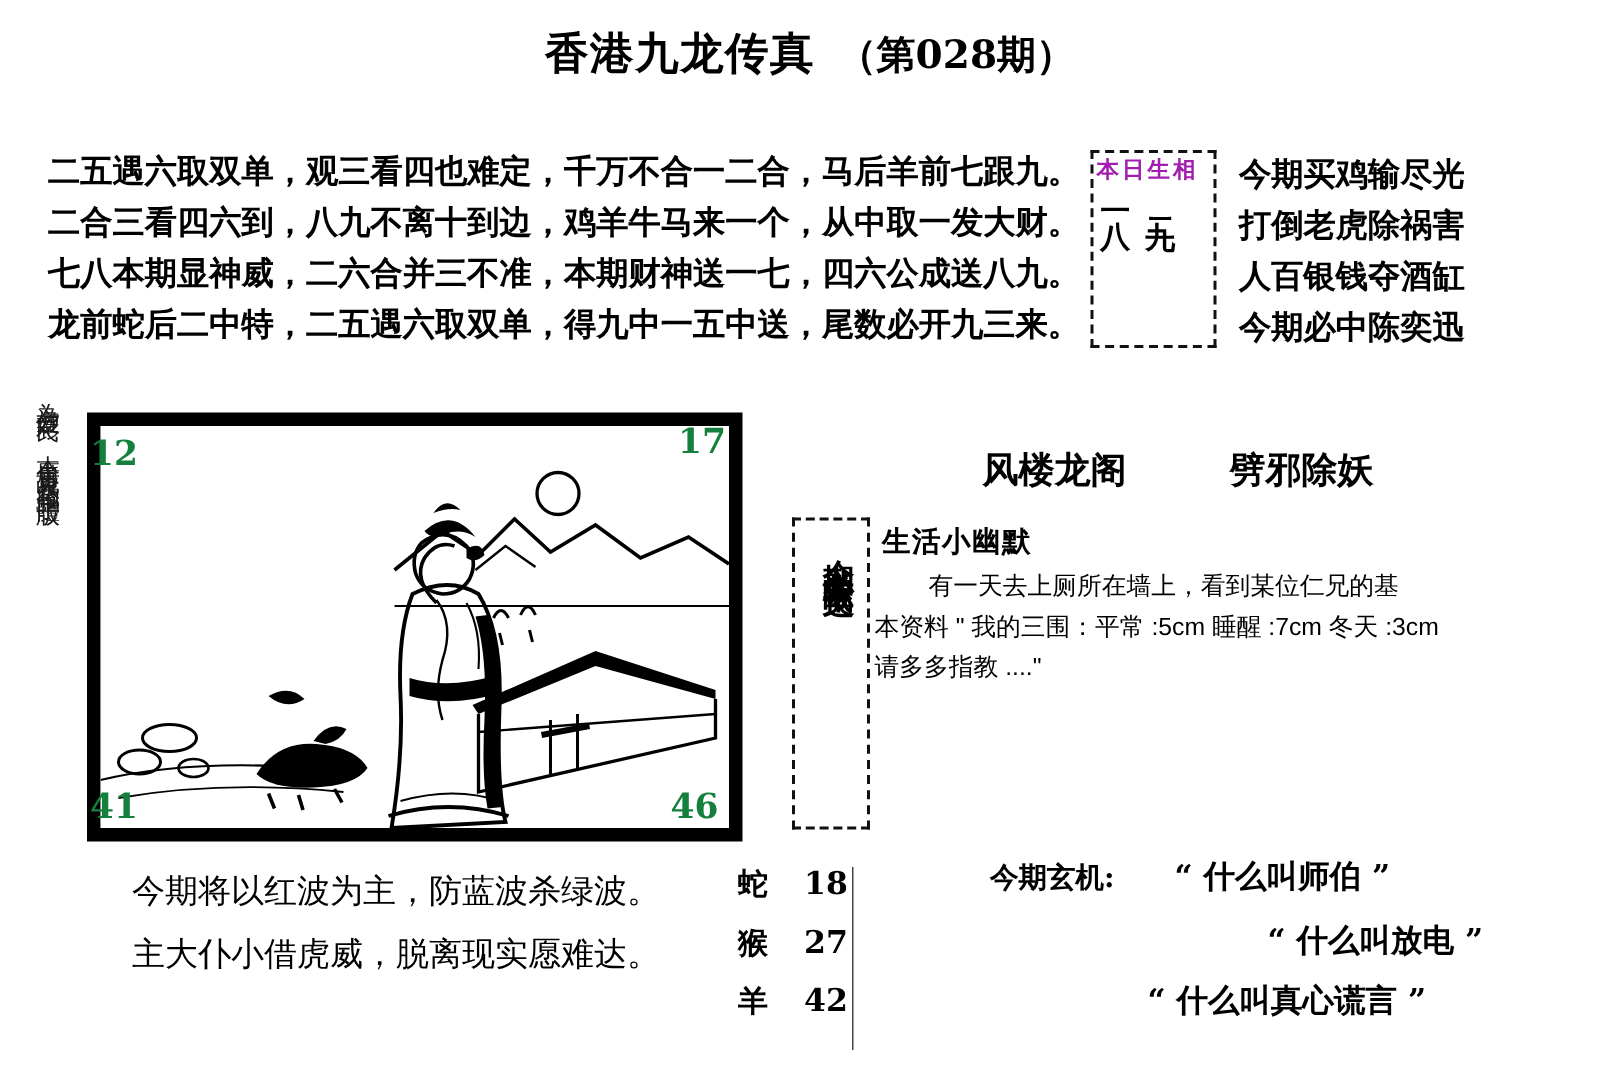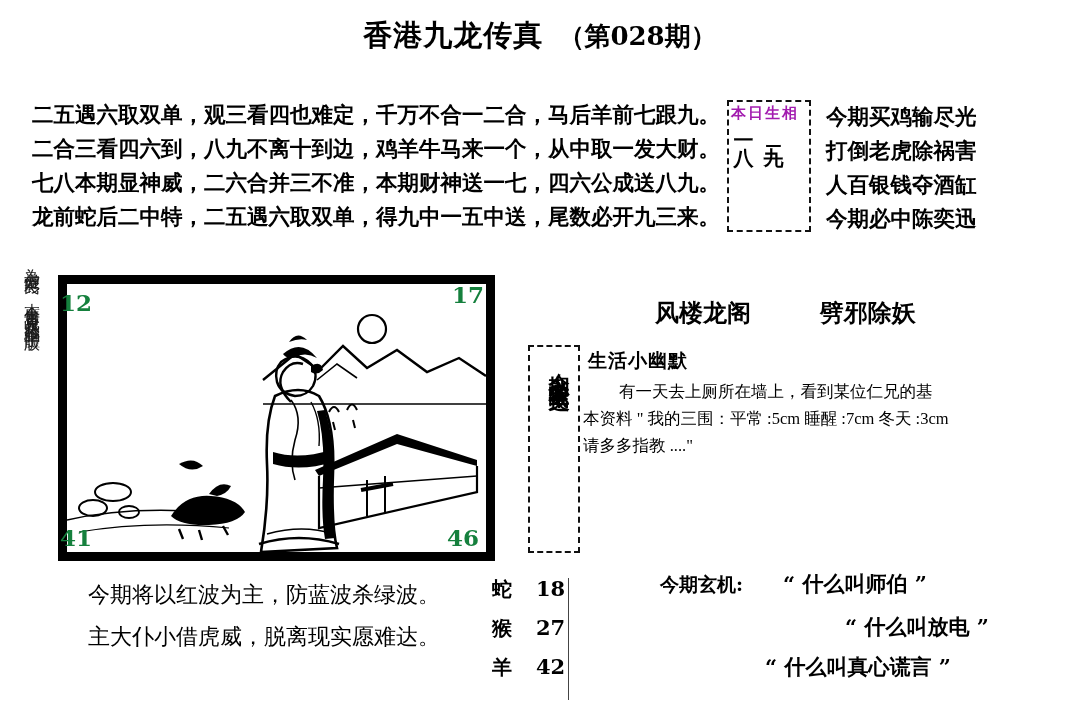--- a/index.html
+++ b/index.html
@@ -201,21 +201,21 @@
     font-family: "DejaVu Serif", "Liberation Serif", serif;
     font-size: 19px;
     font-weight: bold;
     letter-spacing: 1px;
   }
   .humor-body {
     position: absolute;
     left: 583px;
     top: 378px;
     width: 470px;
-    font-family: Liberation Serif, serif;
+    font-family: Liberation Sans, sans-serif;
     font-size: 16.5px;
     line-height: 27px;
   }
   .humor-body .indent { display: inline-block; width: 36px; }
 
   
   .bottom-lines {
     position: absolute;
     left: 88px;
     top: 574px;

